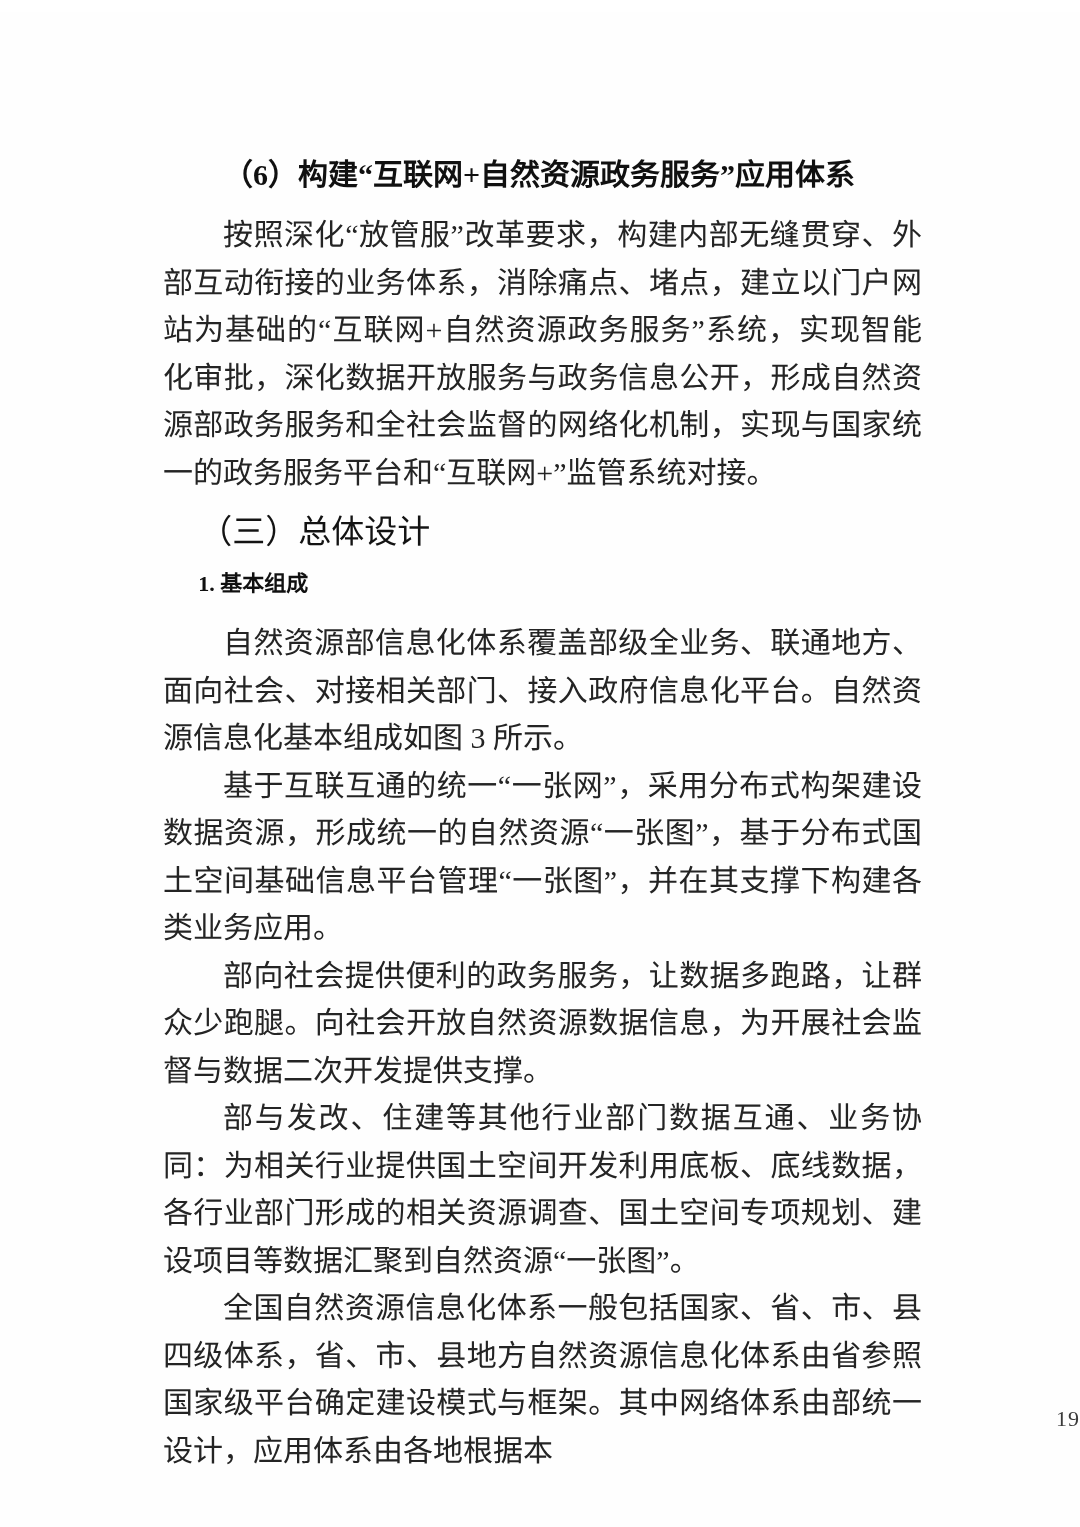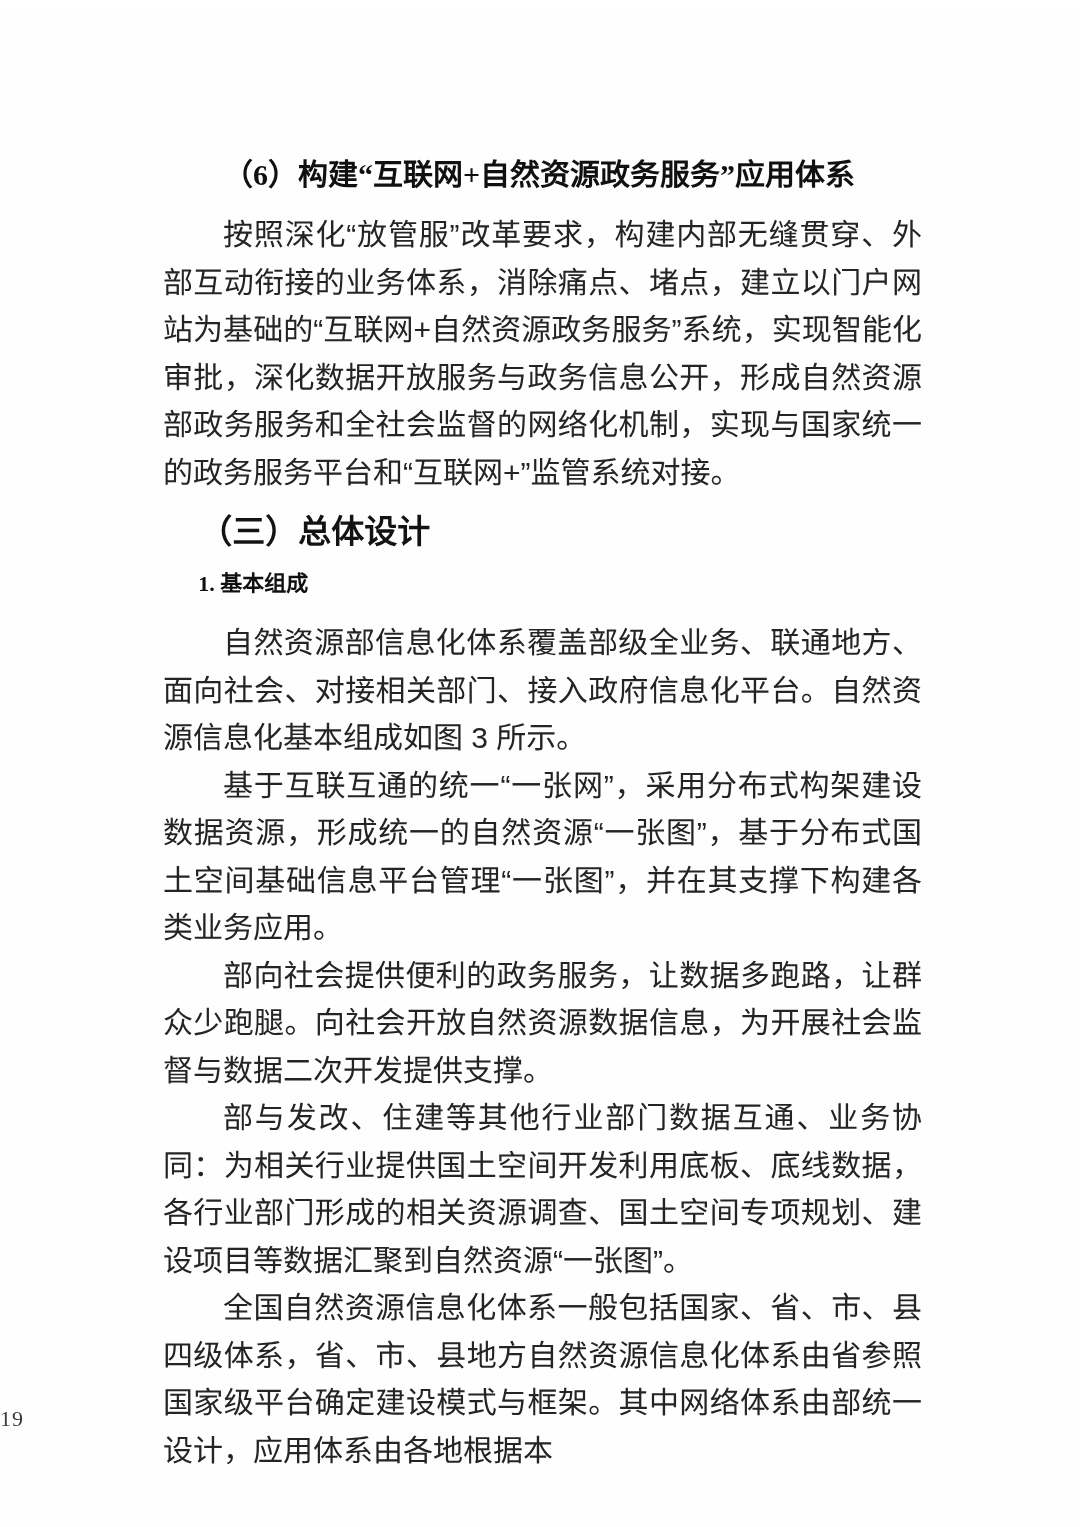--- a/index.html
+++ b/index.html
@@ -13,21 +13,21 @@
     height: 1527px;
     margin: 12px auto;
     background: #fefefe;
     overflow: hidden;
     color: #232323;
   }
   .content {
     padding: 141px 158px 0 163px;
   }
   .body-para {
-    font-family: Liberation Sans, sans-serif;
+    font-family: Liberation Serif, serif;
     font-size: 30px;
     line-height: 47.5px;
     text-align: justify;
     text-justify: inter-ideograph;
     text-indent: 2em;
     margin: 0;
     color: #242424;
     word-break: break-all;
   }
   .h-item {
@@ -35,41 +35,41 @@
     font-size: 30px;
     font-weight: 700;
     line-height: 44px;
     text-indent: 2em;
     margin: 0 0 14px 0;
     color: #101010;
   }
   .h-section {
     font-family: "Liberation Sans", "DejaVu Sans", sans-serif;
     font-size: 33px;
-    font-weight: 700;
+    font-weight: 400;
     line-height: 44px;
     text-indent: 1.1em;
     margin: 14px 0 8px 0;
     color: #131313;
   }
   .h-sub {
     font-family: "Liberation Serif", "DejaVu Serif", serif;
     font-size: 22px;
     font-weight: 700;
     line-height: 44px;
     text-indent: 1.6em;
     margin: 0 0 13px 0;
     color: #101010;
   }
   .page-number {
     position: absolute;
     left: 0;
     right: 0;
     top: 1394px;
-    text-align: left;
+    text-align: right;
     font-family: "Liberation Serif", "DejaVu Serif", serif;
     font-size: 22px;
     color: #3a3a3a;
     letter-spacing: 1px;
   }
 </style>
 </head>
 <body>
 
 <div class="page">

